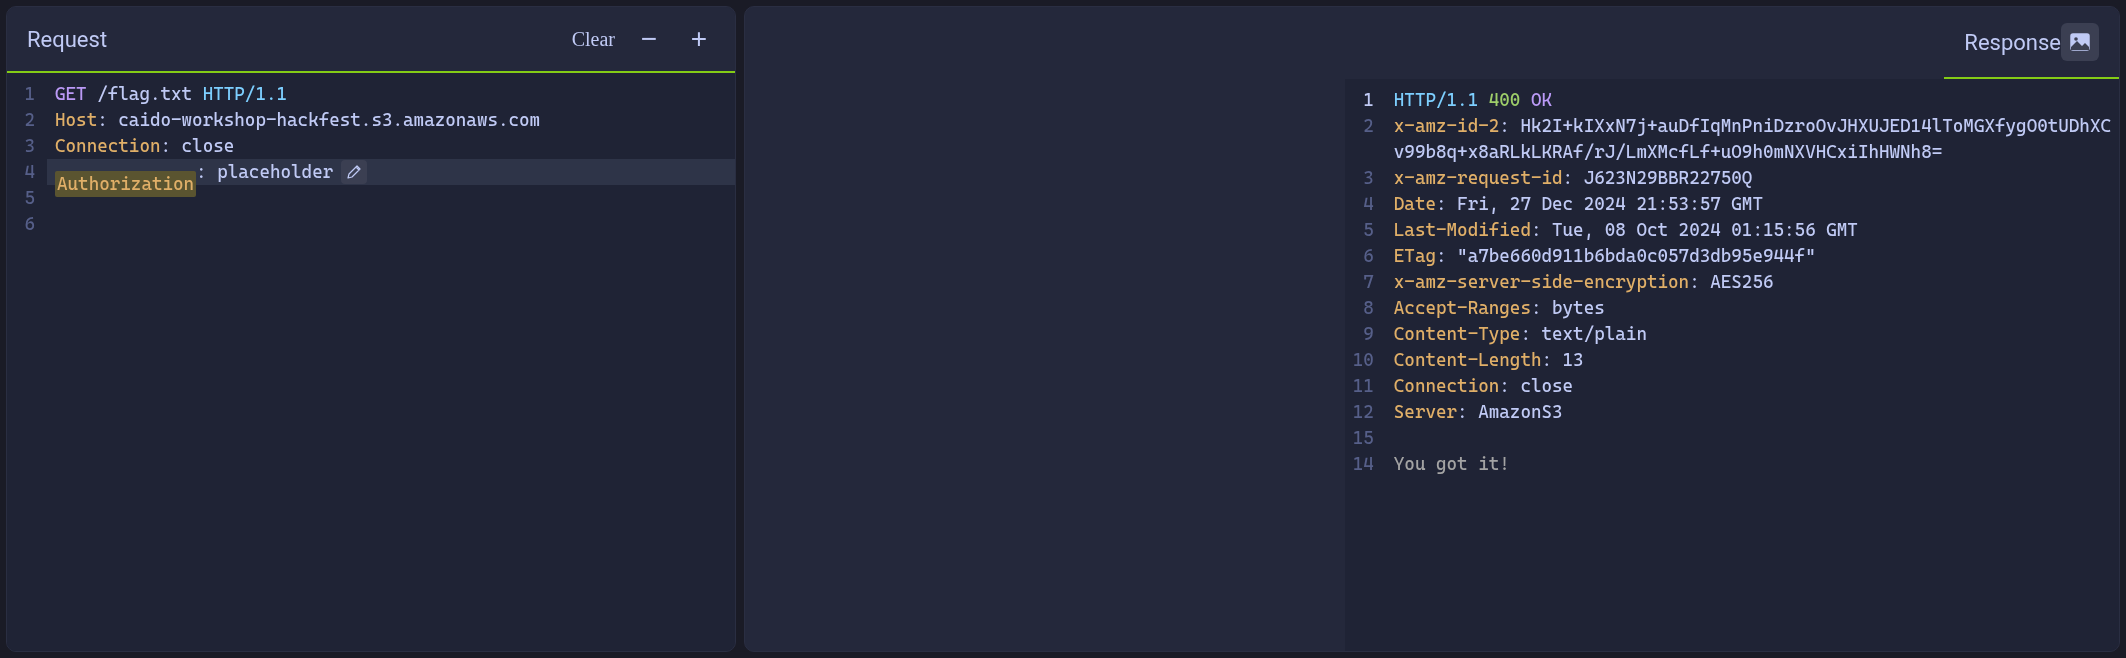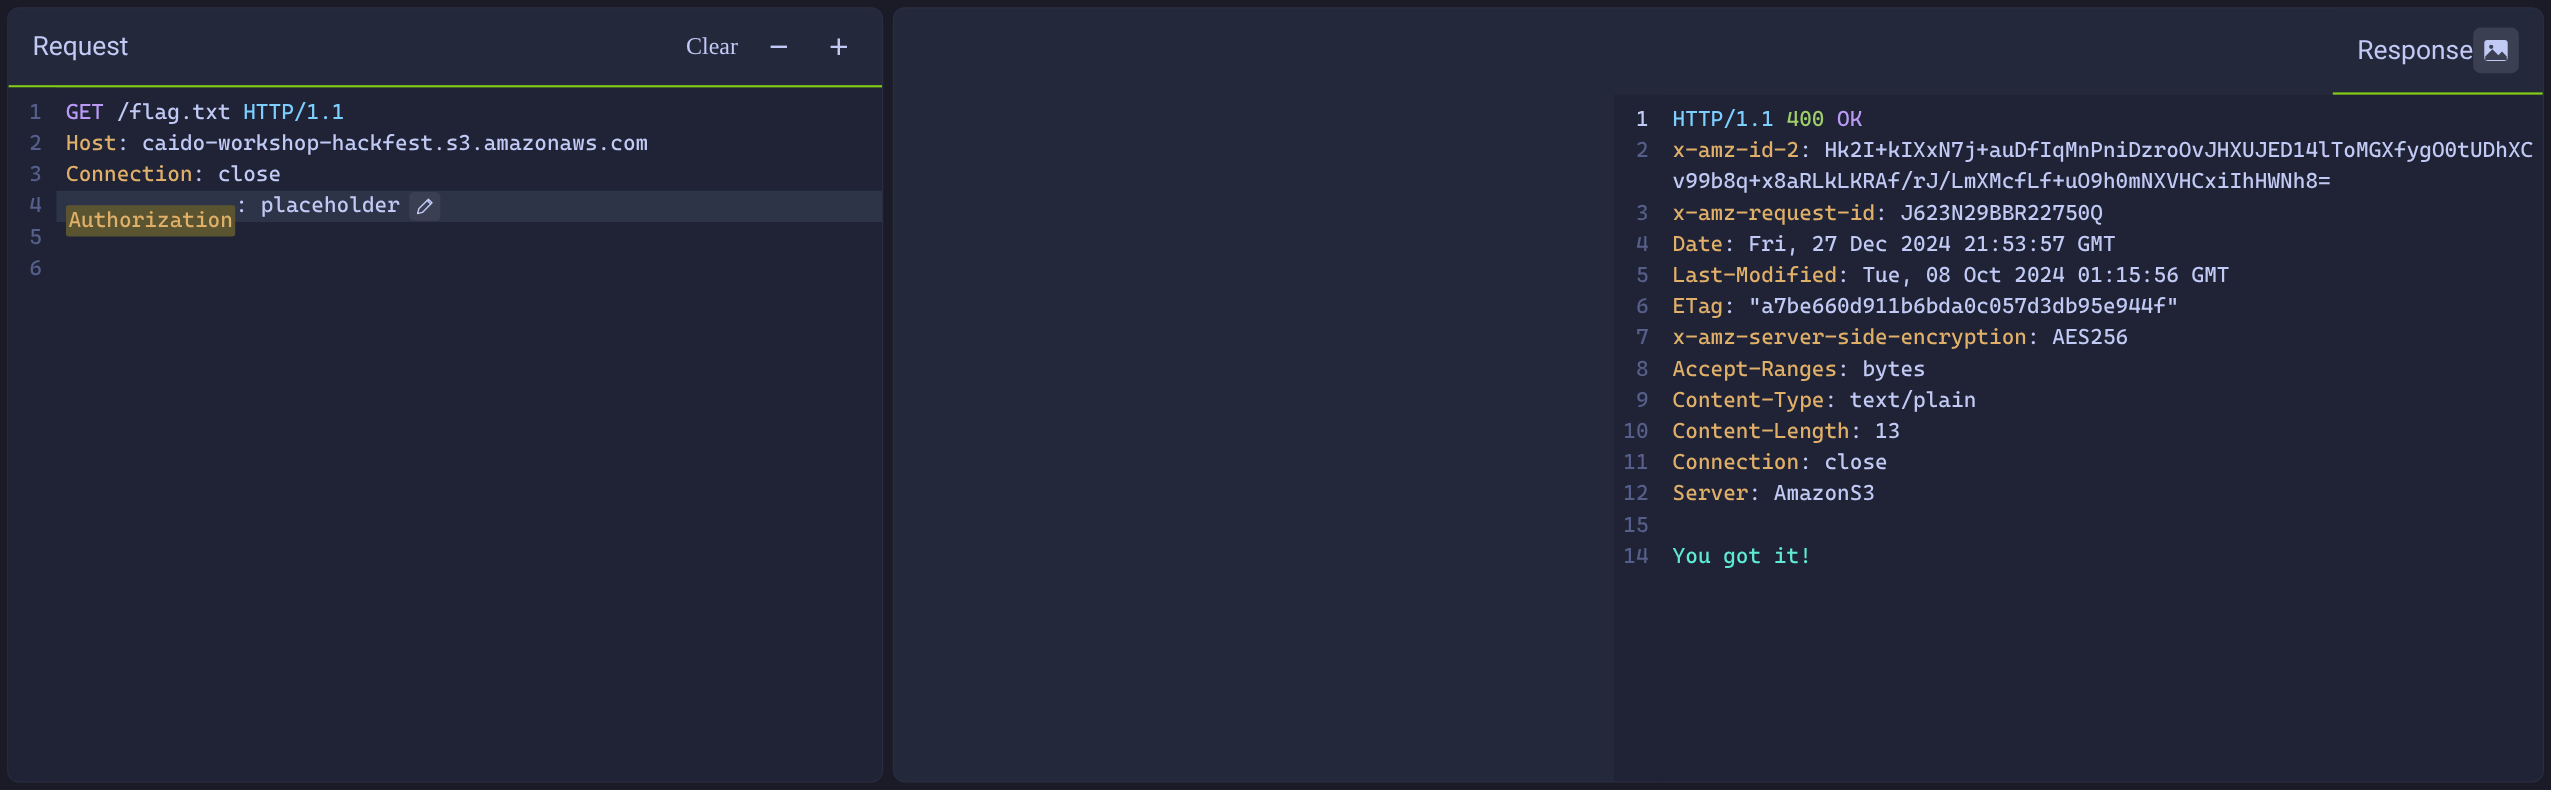--- a/index.html
+++ b/index.html
@@ -160,21 +160,21 @@
       justify-content: center;
       width: 26px;
       height: 24px;
       background: #3b3f52;
       border-radius: 4px;
       margin-left: 8px;
       cursor: pointer;
     }
     
     .body-text {
-      color: #5eead4;
+      color: #a3a3a3;
     }
   </style>
 </head>
 <body>
 
 <div class="panel panel-request">
   <div class="panel-header">
     <div class="panel-title">Request</div>
     <div class="header-actions">
       <button class="clear-button">Clear</button>

